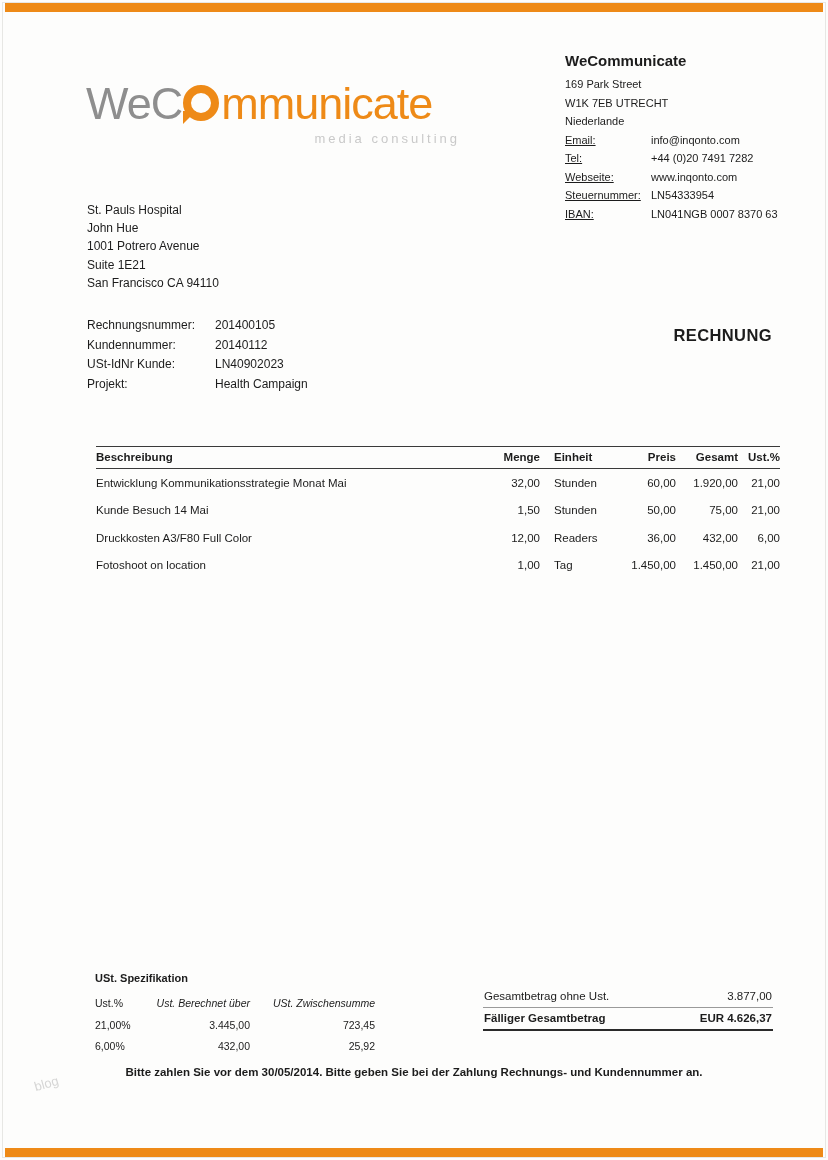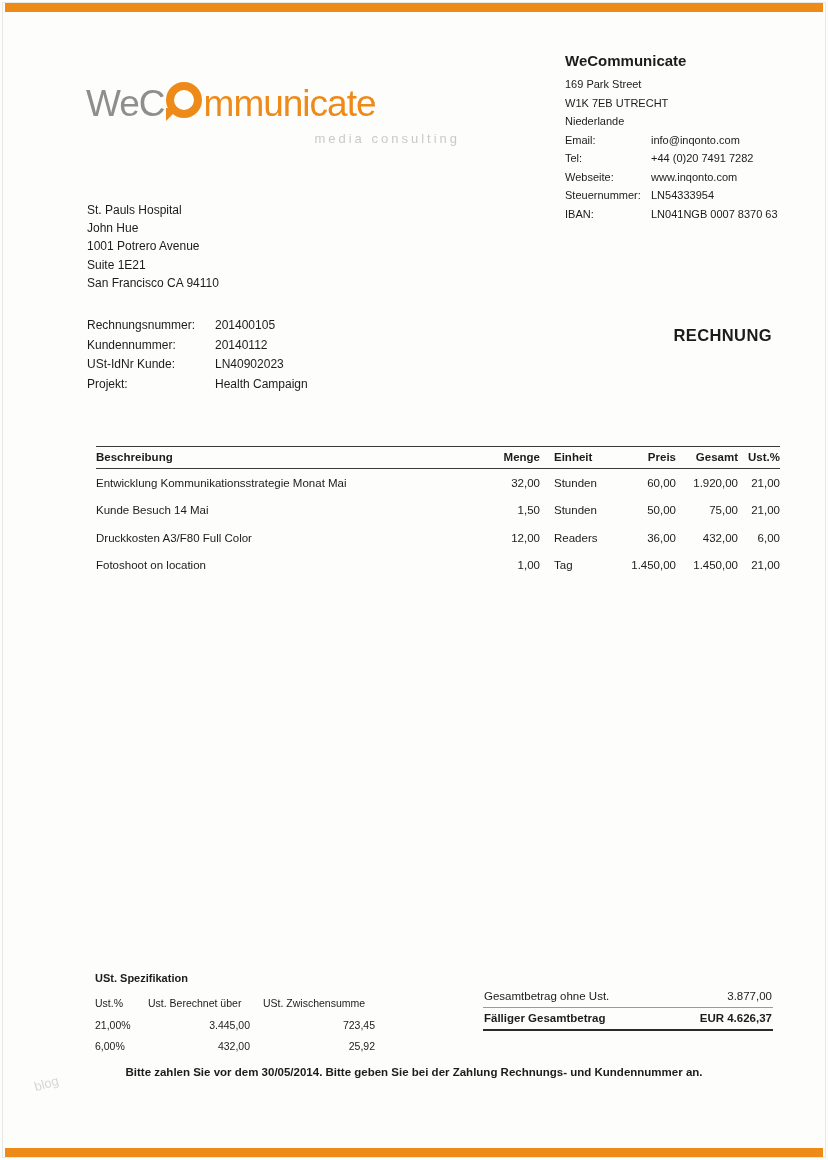--- a/index.html
+++ b/index.html
@@ -9,37 +9,37 @@
     font-family:"Liberation Sans", sans-serif; color:#1c1c1c;
   }
   .scan-frame { position:absolute; inset:2px; border:1px solid #e7e7e4; pointer-events:none; }
 
   .accent-bar { position:absolute; left:5px; right:5px; height:9px; background:#ee8a17; }
   .accent-bar.top { top:3px; }
   .accent-bar.bottom { bottom:3px; }
 
   
   .logo { position:absolute; left:86px; top:78px; width:374px; }
-  .logo-line { font-size:37px; letter-spacing:-1px; white-space:nowrap; line-height:52px; }
+  .logo-line { font-size:45px; letter-spacing:-1px; white-space:nowrap; line-height:52px; }
   .logo-gray { color:#8e8e8e; }
   .logo-orange { color:#ee8a17; }
   .logo-bubble {
     display:inline-block; width:20px; height:20px; border:8px solid #ee8a17;
     border-radius:50%; position:relative; margin:0 2px 0 1px; top:2px;
   }
   .logo-bubble::after {
     content:""; position:absolute; left:-8px; bottom:-11px; width:0; height:0;
     border-top:13px solid #ee8a17; border-right:13px solid transparent;
   }
   .logo-tagline { text-align:right; color:#c9c9c9; font-size:13px; letter-spacing:3px; margin-top:1px; }
 
   
   .company { position:absolute; left:565px; top:50px; width:215px; font-size:11px; line-height:18.5px; }
   .company-name { font-size:15px; font-weight:bold; line-height:21px; margin-bottom:4px; }
-  .c-label { display:inline-block; width:86px; }
+  .c-label { display:inline-block; width:86px;text-decoration:underline; }
 
   
   .recipient { position:absolute; left:87px; top:201px; font-size:12px; line-height:18.2px; }
 
   
   .meta { position:absolute; left:87px; top:316px; font-size:12px; line-height:19.6px; }
   .m-label { display:inline-block; width:128px; }
   .doc-title { position:absolute; right:56px; top:326px; font-size:16.5px; font-weight:bold; letter-spacing:0.4px;padding-left:40px; }
 
   
@@ -54,21 +54,21 @@
   .c-gesamt { width:62px; text-align:right; }
   .c-ust { width:42px; text-align:right; }
 
   
   .vat { position:absolute; left:95px; top:972px; width:292px; font-size:10.5px; }
   .vat-title { font-weight:bold; font-size:11px; margin-bottom:9px; }
   .vrow { display:flex; line-height:21.5px; }
   .v1 { width:53px; }
   .v2 { width:102px; }
   .v3 { width:112px; margin-left:13px; }
-  .vhdr .v2, .vhdr .v3 { text-align:left; }
+  .vhdr .v2, .vhdr .v3 { text-align:right;font-style:italic; }
   .vdata .v2, .vdata .v3 { text-align:right; }
 
   
   .totals { position:absolute; left:483px; top:986px; width:290px; font-size:11.5px; }
   .t-row { display:flex; justify-content:space-between; padding:4px 1px 5px; border-bottom:1px solid #9a9a9a; }
   .t-row.final { font-weight:bold; border-bottom:2px solid #2a2a2a; }
 
   .footer-note { position:absolute; left:0; right:0; top:1066px; text-align:center; font-size:11.5px; font-weight:bold; }
 
   .watermark { position:absolute; left:34px; top:1076px; color:rgba(110,110,110,0.28); font-size:13px; transform:rotate(-16deg); }

